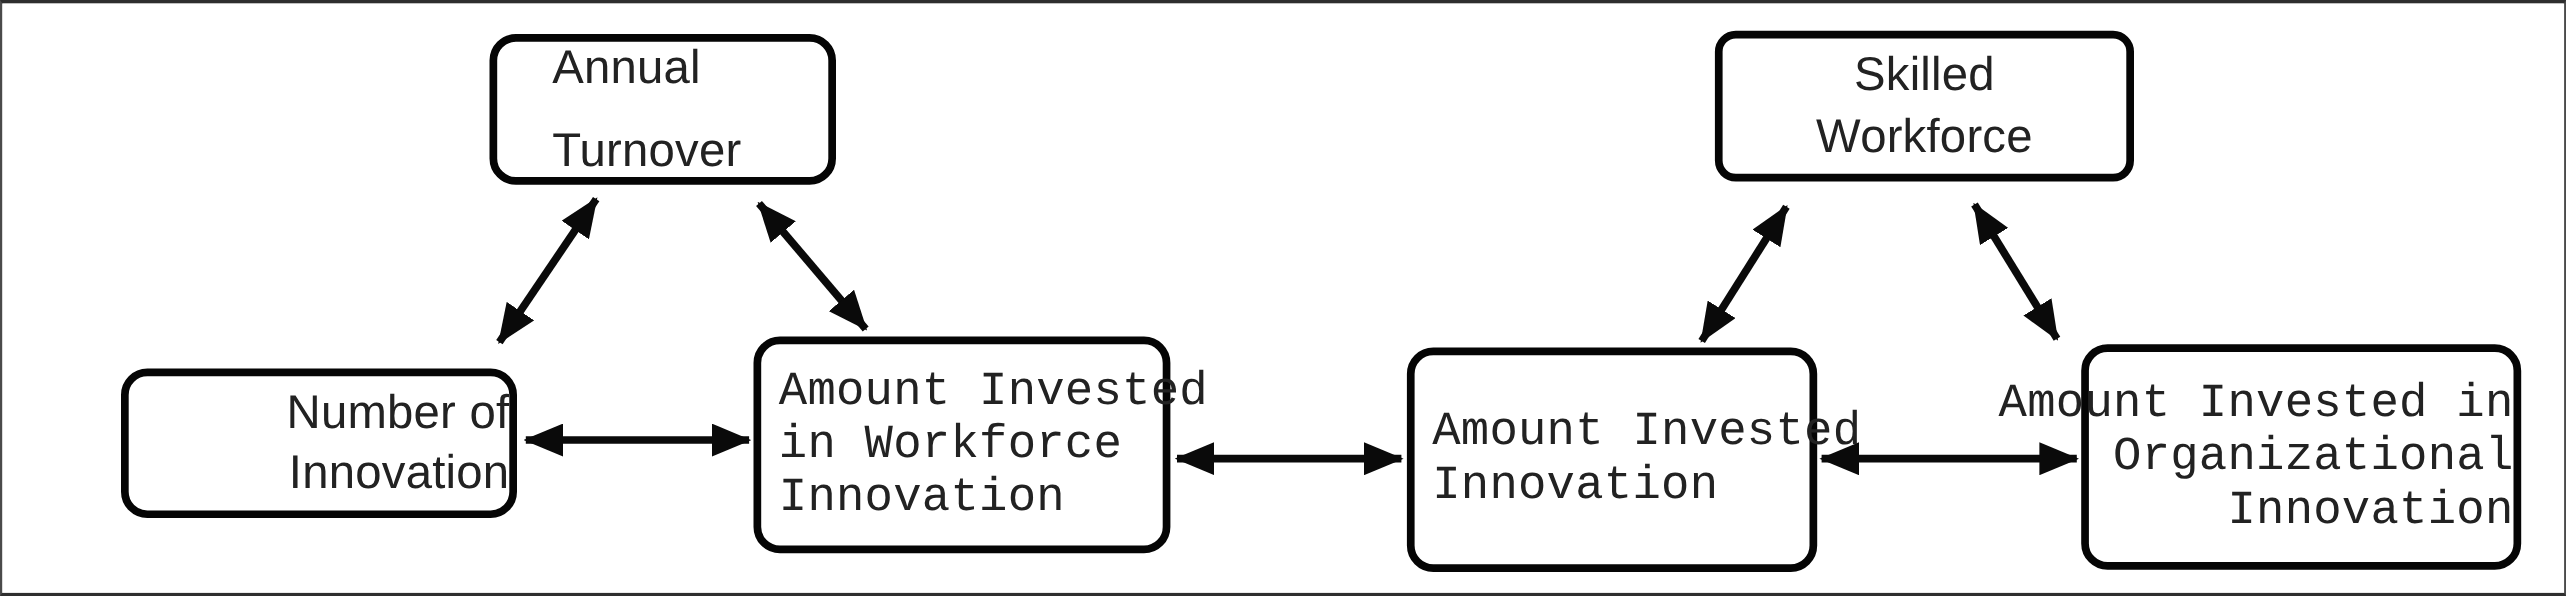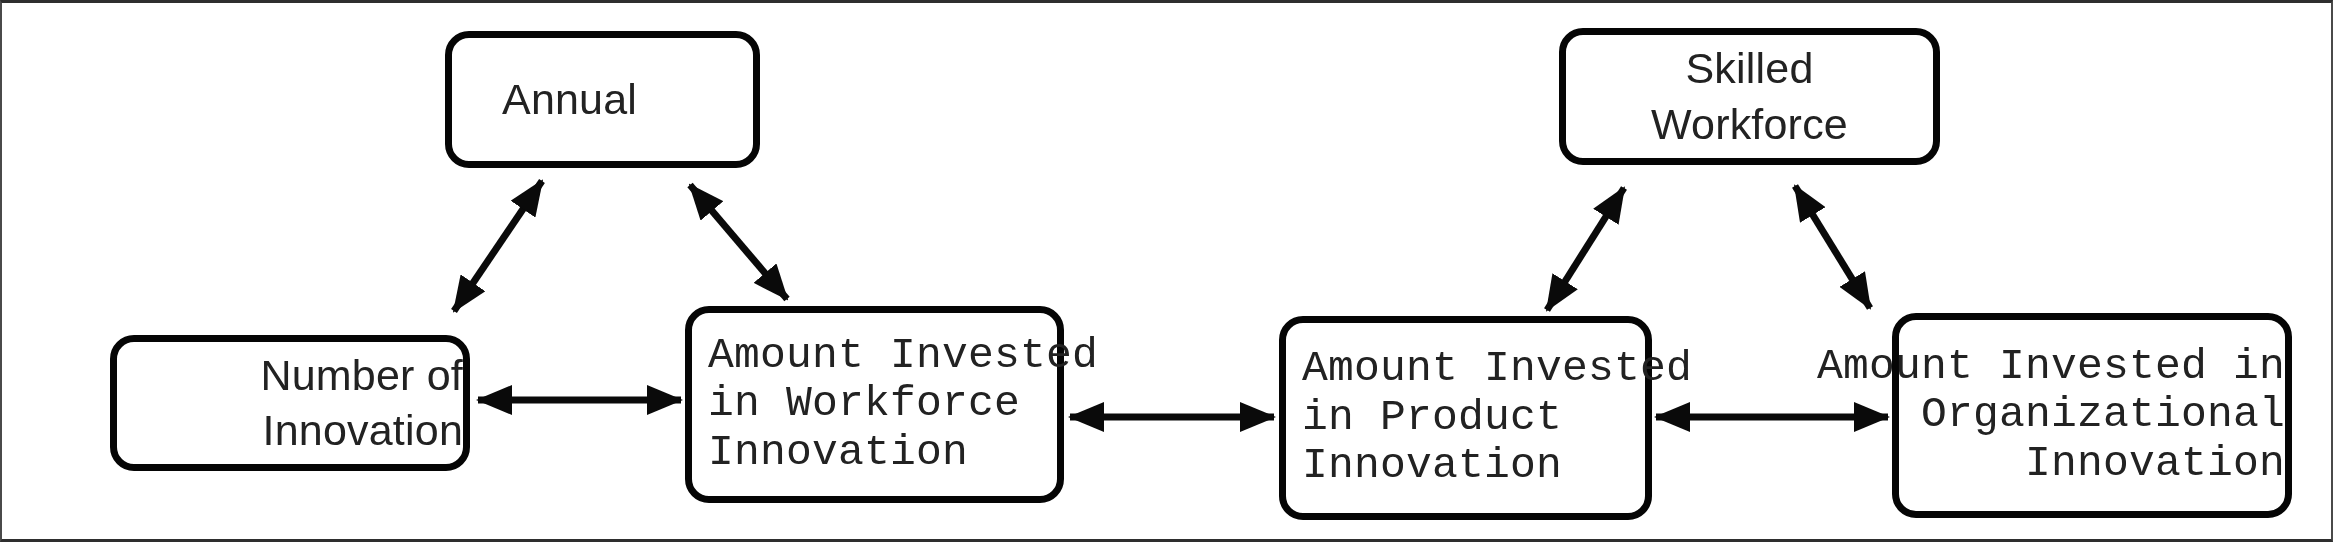--- a/index.html
+++ b/index.html
@@ -46,20 +46,21 @@
   .lines-2 .line { line-height: 1.28; }
   .lines-3 .line { line-height: 1.13; font-family: Liberation Mono, monospace; }
 
   #node-annual-turnover {
     left: 443px; top: 28px; width: 315px; height: 137px;
     padding-left: 50px; text-align: left; gap: 20px;
   }
   #node-skilled-workforce {
     left: 1557px; top: 25px; width: 381px; height: 137px;
     text-align: center;
+    border-radius: 19px;
   }
   #node-number-of-employees {
     left: 108px; top: 332px; width: 360px; height: 136px;
     padding-left: 70px; text-align: right;
   }
   #node-marketing-innovation {
     left: 683px; top: 303px; width: 379px; height: 197px;
     padding-left: 16px; text-align: left;
   }
   #node-product-innovation {
@@ -91,41 +92,41 @@
       <line x1="476" y1="397" x2="679" y2="397" marker-start="url(#ah-start)" marker-end="url(#ah-end)"></line>
       <line x1="1068" y1="414" x2="1272" y2="414" marker-start="url(#ah-start)" marker-end="url(#ah-end)"></line>
       <line x1="1622" y1="185" x2="1545" y2="307" marker-start="url(#ah-start)" marker-end="url(#ah-end)"></line>
       <line x1="1793" y1="183" x2="1868" y2="305" marker-start="url(#ah-start)" marker-end="url(#ah-end)"></line>
       <line x1="1654" y1="414" x2="1886" y2="414" marker-start="url(#ah-start)" marker-end="url(#ah-end)"></line>
     </g>
   </svg>
 
   <div class="node lines-2" id="node-annual-turnover">
     <div class="line">Annual</div>
+    <div class="line">Turnover</div>
   </div>
 
   <div class="node lines-2" id="node-skilled-workforce">
     <div class="line">Skilled</div>
     <div class="line">Workforce</div>
   </div>
 
   <div class="node lines-2" id="node-number-of-employees">
     <div class="line">Number of</div>
     <div class="line">Innovation</div>
   </div>
 
   <div class="node lines-3" id="node-marketing-innovation">
     <div class="line">Amount Invested</div>
     <div class="line">in Workforce</div>
     <div class="line">Innovation</div>
   </div>
 
   <div class="node lines-3" id="node-product-innovation">
     <div class="line">Amount Invested</div>
-    <div class="line">in Product</div>
     <div class="line">Innovation</div>
   </div>
 
   <div class="node lines-3" id="node-organizational-innovation">
     <div class="line">Amount Invested in</div>
     <div class="line">Organizational</div>
     <div class="line">Innovation</div>
   </div>
 
 </div>

